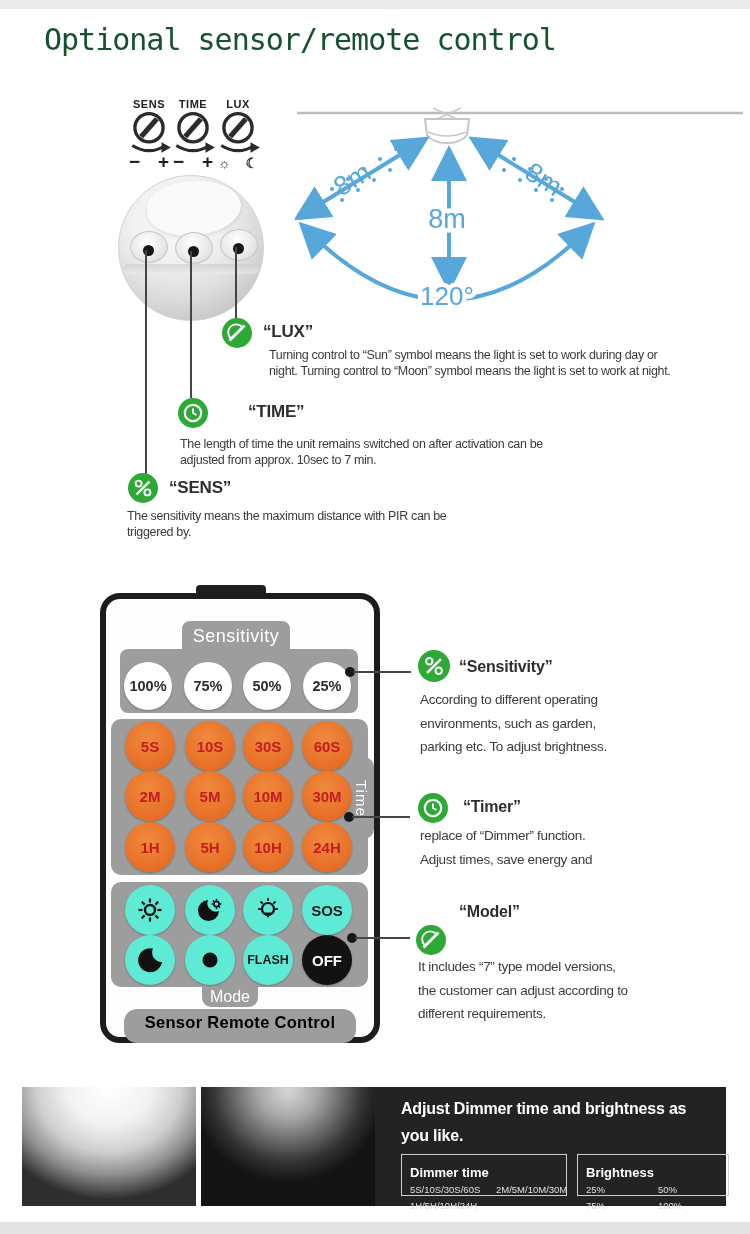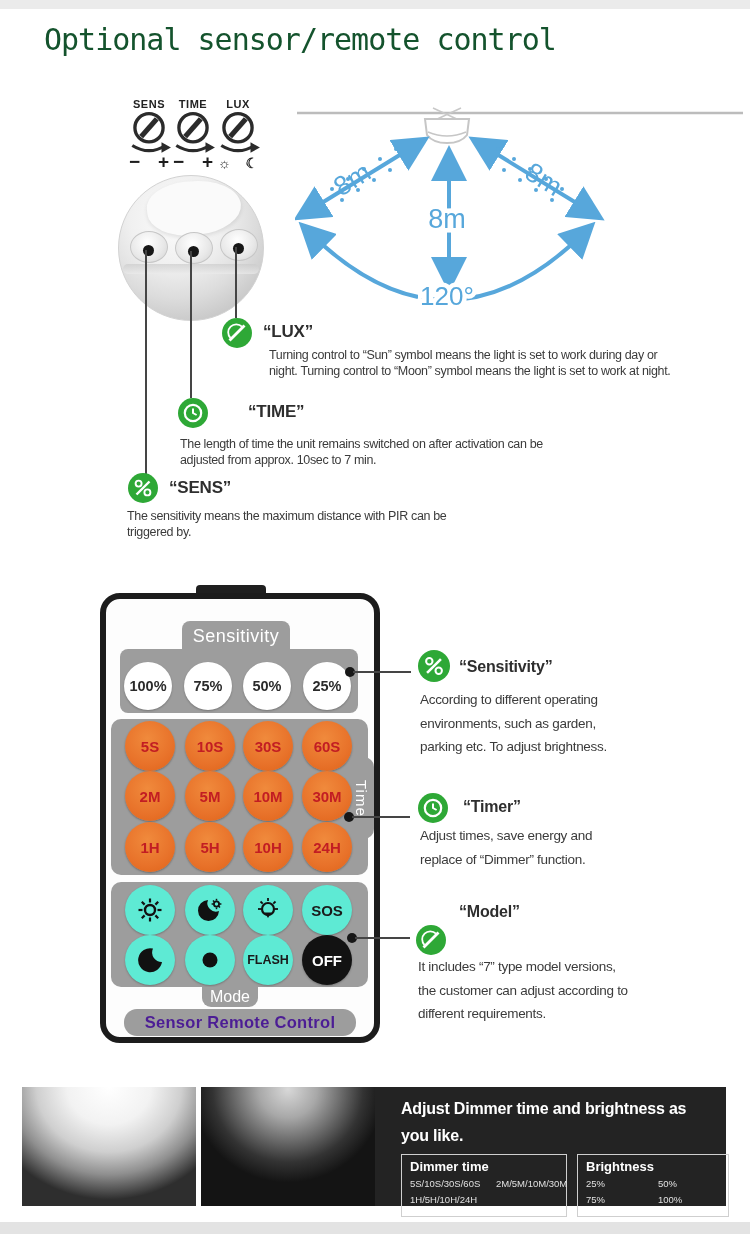--- a/index.html
+++ b/index.html
@@ -52,34 +52,34 @@
     box-shadow:0 1px 2px rgba(0,0,0,.3);}
   .panel-timer{left:5px;top:120px;width:257px;height:156px;border-radius:10px;}
   .tab-time{left:242px;top:158px;width:26px;height:82px;border-radius:0 10px 10px 0;color:#fff;
     font-size:15px;writing-mode:vertical-rl;text-align:center;line-height:26px;letter-spacing:1px;}
   .panel-mode{left:5px;top:283px;width:257px;height:105px;border-radius:10px;}
   .btn-mode{width:50px;height:50px;background:#5eead4;box-shadow:0 1px 2px rgba(0,0,0,.25);}
   .btn-mode.textbtn{font-weight:bold;color:#1a1a1a;}
   .btn-off{background:#121212;color:#fff;font-size:15px;font-weight:bold;}
   .tab-mode{left:96px;top:388px;width:56px;height:20px;border-radius:0 0 9px 9px;color:#fff;
     font-size:16px;text-align:center;line-height:19px;}
-  .footer-bar{left:18px;top:410px;width:232px;height:27px;border-radius:13px;color:#4c1d95;
+  .footer-bar{left:18px;top:410px;width:232px;height:34px;border-radius:13px;color:#000000;
     font-size:16.5px;font-weight:bold;text-align:center;line-height:27px;letter-spacing:.3px;}
   
   .banner{left:22px;top:1087px;width:704px;height:119px;background:#232323;display:flex;}
   .beam{width:174px;height:119px;flex:none;}
   .beam1{background:#151515 radial-gradient(ellipse 80% 105% at 50% 0%,
     #ffffff 0%,#f2f2f2 30%,#cfcfcf 52%,#8f8f8f 70%,#2e2e2e 90%);}
   .beam-gap{width:5px;height:119px;background:#fff;flex:none;}
   .beam2{background:#141414 radial-gradient(ellipse 60% 85% at 50% 2%,
     #d8d8d8 0%,#a8a8a8 28%,#6e6e6e 50%,#333333 72%,#141414 92%);}
   .banner-panel{flex:1;padding:8px 0 0 26px;color:#fff;}
   .banner-title{font-size:16px;font-weight:bold;line-height:27px;letter-spacing:-.2px;}
   .banner-boxes{display:flex;margin-top:5px;}
-  .bbox{box-sizing:border-box;border:1px solid #cfcfcf;padding:3px 8px;height:63px;}
+  .bbox{box-sizing:border-box;border:1px solid #cfcfcf;padding:9px 8px;height:42px;}
   .bbox1{width:166px;}
   .bbox2{width:152px;margin-left:10px;}
   .bbox-title{font-size:13px;font-weight:bold;color:#fff;line-height:18px;}
   .bbox-row{display:flex;font-size:9.5px;color:#e0e0e0;line-height:16px;}
   .bbox-row span{flex:none;}
   .cell-w{width:86px;}
   .cell-b{width:72px;}
   svg{display:block;}
 </style>
 </head>
@@ -350,22 +350,22 @@
 
   <div class="abs" style="left:418px;top:793px;">
     <svg width="30" height="30" viewBox="0 0 30 30">
         <circle cx="15" cy="15" r="15" fill="#2EA836"></circle>
       <circle cx="15" cy="15" r="8.2" fill="none" stroke="#fff" stroke-width="2.2"></circle>
       <path d="M15,10.5 L15,15 L18.6,17" fill="none" stroke="#fff" stroke-width="2"></path>
       </svg>
   </div>
   <div class="abs anno-head" style="left:463px;top:798px;">“Timer”</div>
   <div class="abs" style="left:420px;top:824px;">
+    <div class="anno-line">replace of “Dimmer” function.</div>
     <div class="anno-line">Adjust times, save energy and</div>
-    <div class="anno-line">replace of “Dimmer” function.</div>
   </div>
 
   <div class="abs" style="left:416px;top:925px;">
     <svg width="30" height="30" viewBox="0 0 30 30">
         <circle cx="15" cy="15" r="15" fill="#2EA836"></circle>
       <path d="M8.5,20 A7.5,7.5 0 0 1 20,8.7" fill="none" stroke="#fff" stroke-width="1.8"></path>
       <line x1="7.5" y1="22.5" x2="22.5" y2="7.5" stroke="#fff" stroke-width="2.8"></line>
       </svg>
   </div>
   <div class="abs anno-head" style="left:459px;top:903px;">“Model”</div>

